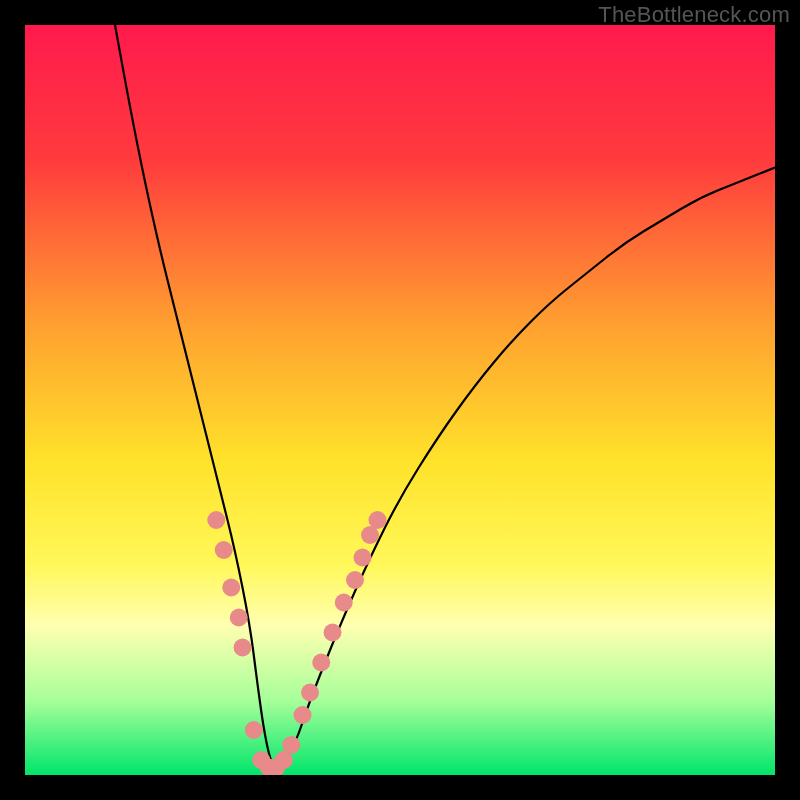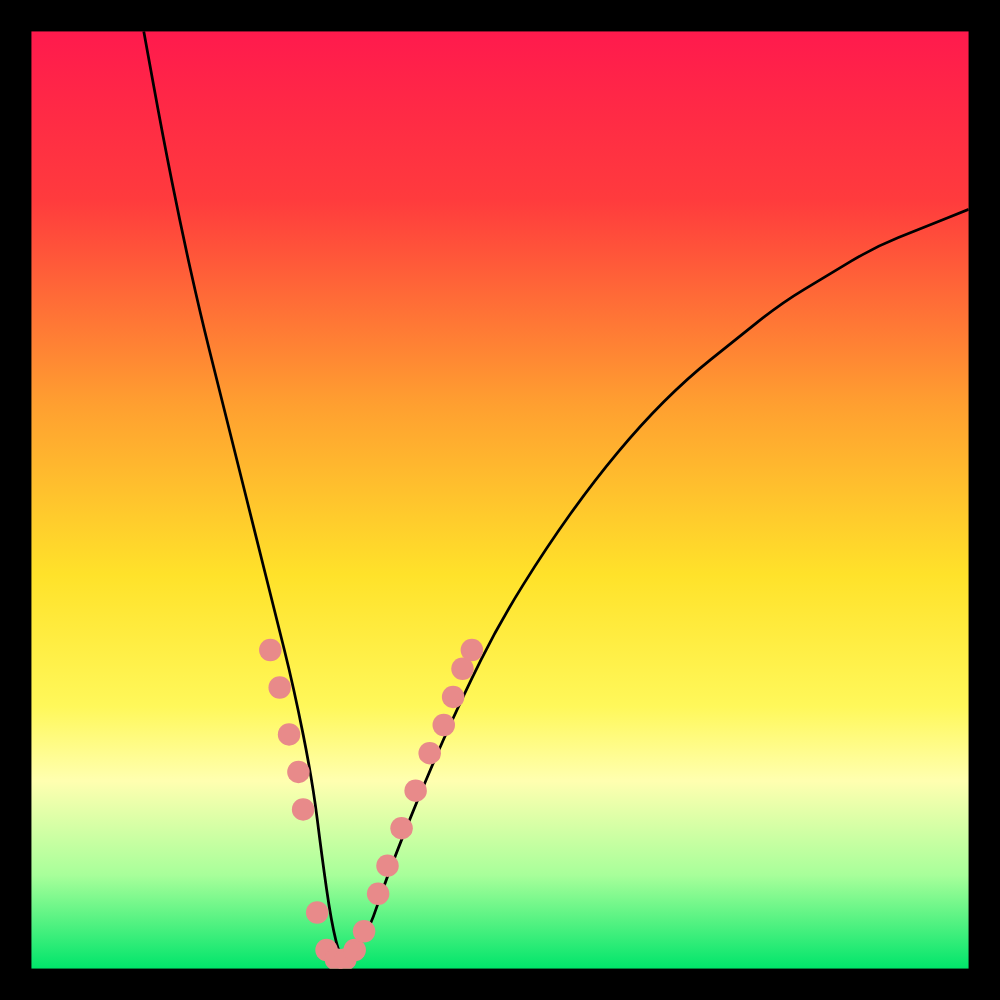--- a/index.html
+++ b/index.html
@@ -68,14 +68,15 @@
           <circle cx="307.50" cy="607.50" r="9" fill="#e88a8a"></circle>
           <circle cx="318.75" cy="577.50" r="9" fill="#e88a8a"></circle>
           <circle cx="330.00" cy="555.00" r="9" fill="#e88a8a"></circle>
           <circle cx="337.50" cy="532.50" r="9" fill="#e88a8a"></circle>
           <circle cx="345.00" cy="510.00" r="9" fill="#e88a8a"></circle>
           <circle cx="352.50" cy="495.00" r="9" fill="#e88a8a"></circle>
         </g>
     </svg>
   </div>
 
+  <div class="watermark">TheBottleneck.com</div>
 
 </div>
 
 </body></html>

